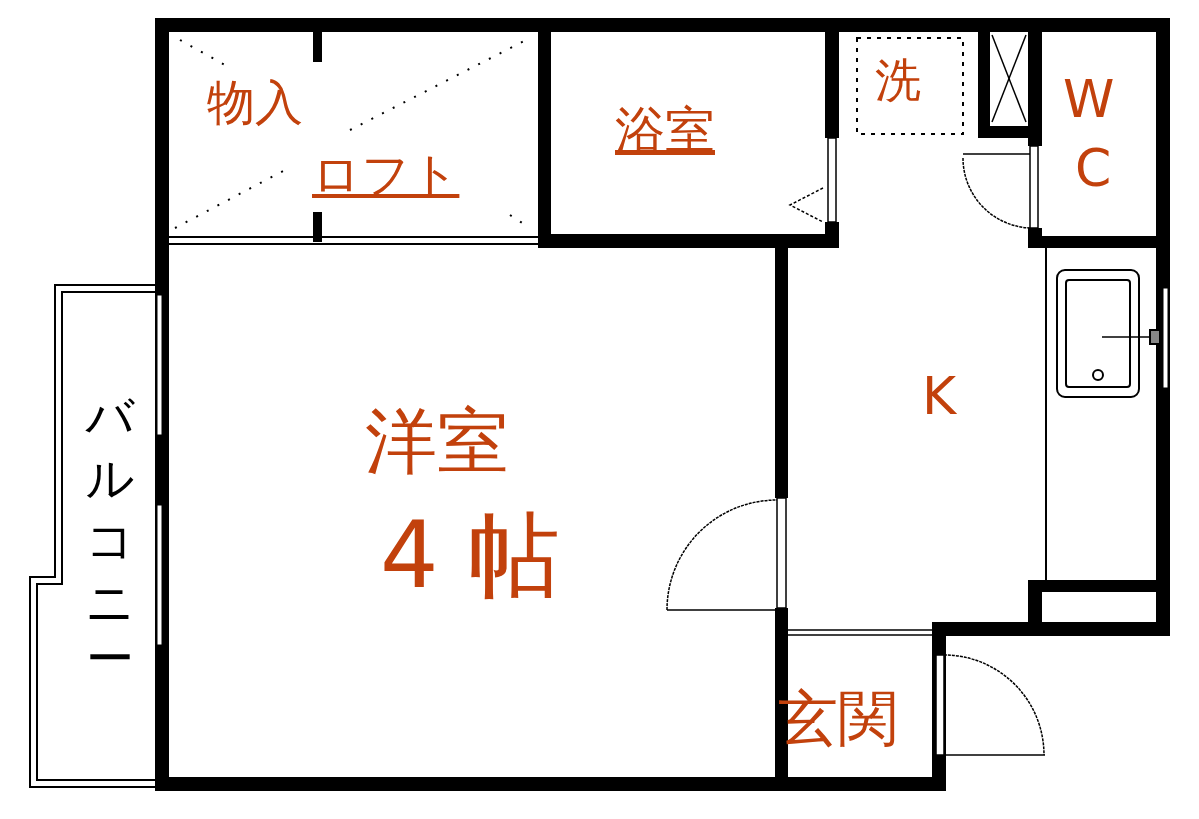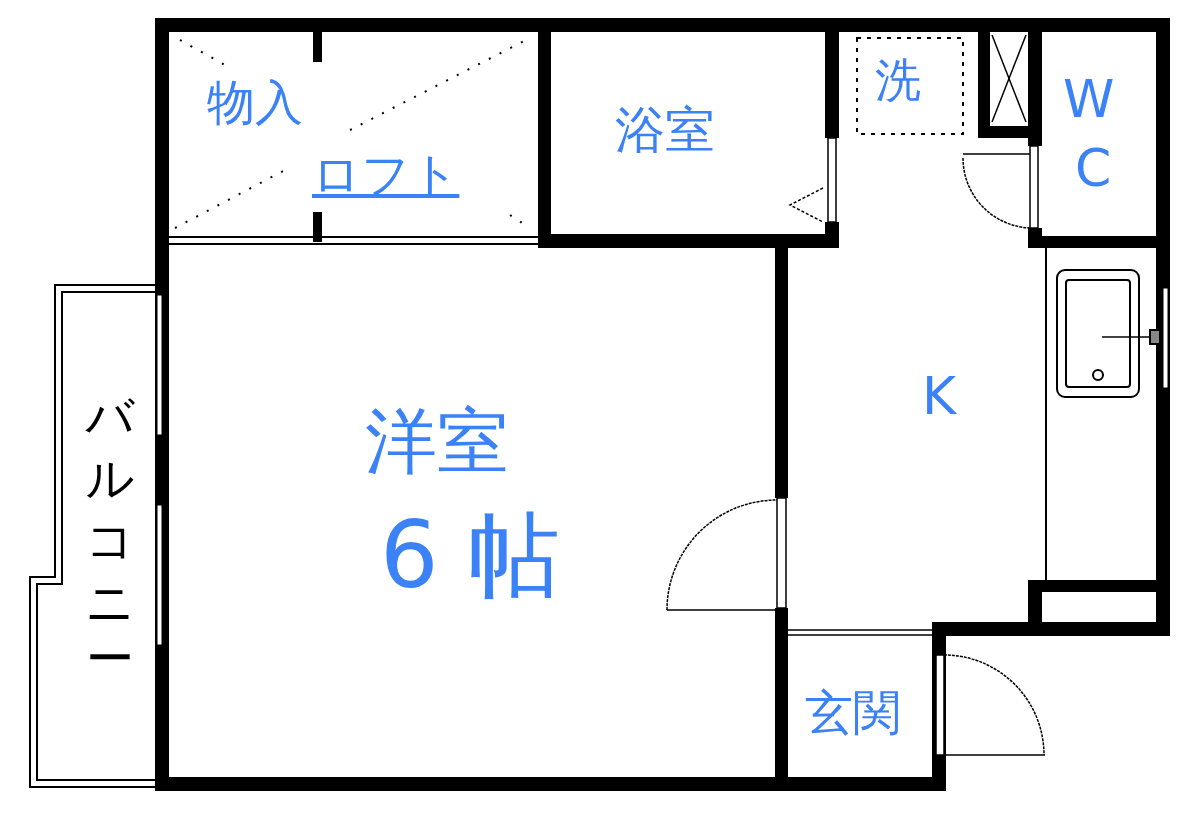--- a/index.html
+++ b/index.html
@@ -1,19 +1,19 @@
 <!DOCTYPE html>
 <html><head>
 <meta charset="utf-8">
 <style>
   html, body { margin:0; padding:0; background:#ffffff; }
   body { width:1199px; height:819px; position:relative; overflow:hidden;
          font-family:"DejaVu Sans", "Liberation Sans", sans-serif; color:#000; }
   #plan { position:absolute; left:0; top:0; }
-  .lbl { position:absolute; white-space:nowrap; color:#3b82f6; line-height:1; }
+  .lbl { position:absolute; white-space:nowrap; color:#c2410c; line-height:1; }
 </style>
 </head>
 <body>
 
 <svg id="plan" width="1199" height="819" viewBox="0 0 1199 819" xmlns="http://www.w3.org/2000/svg">
 
   <g fill="none" stroke="#000" stroke-width="2">
     <polyline points="155,285 55,285 55,577 30,577 30,787 155,787"></polyline>
     <polyline points="155,292 62,292 62,584 37,584 37,780 155,780"></polyline>
   </g>
@@ -114,28 +114,28 @@
   </g>
 
   <g fill="#fff" stroke="#000" stroke-width="1">
     <rect x="157" y="295" width="5" height="140"></rect>
     <rect x="157" y="505" width="5" height="140"></rect>
   </g>
 </svg>
 
 <div class="lbl" style="left:207px; top:78px; font-size:48px;">物入</div>
 <div class="lbl" style="left:312px; top:150px; font-size:48px;text-decoration:underline;">ロフト</div>
-<div class="lbl" style="left:615px; top:105px; font-size:50px;">浴室</div>
+<div class="lbl" style="left:615px; top:105px; font-size:50px;text-decoration:underline;">浴室</div>
 <div class="lbl" style="left:875px; top:57px; font-size:46px;">洗</div>
 <div class="lbl" style="left:1063px; top:73px; font-size:52px;">W</div>
 <div class="lbl" style="left:1075px; top:142px; font-size:52px;">C</div>
 <div class="lbl" style="left:365px; top:405px; font-size:72px;">洋室</div>
-<div class="lbl" style="left:380px; top:510px; font-size:92px;">6 帖</div>
+<div class="lbl" style="left:380px; top:510px; font-size:92px;">4 帖</div>
 <div class="lbl" style="left:922px; top:370px; font-size:52px;">K</div>
-<div class="lbl" style="left:805px; top:688px; font-size:48px;">玄関</div>
+<div class="lbl" style="left:778px; top:688px; font-size:60px;">玄関</div>
 
 <div style="position:absolute; left:80px; top:385px; width:60px; text-align:center; font-size:48px; line-height:62px;">
   <div>バ</div>
   <div>ル</div>
   <div>コ</div>
   <div>ニ</div>
   <div style="writing-mode:vertical-rl;">ー</div>
 </div>
 
 </body></html>

